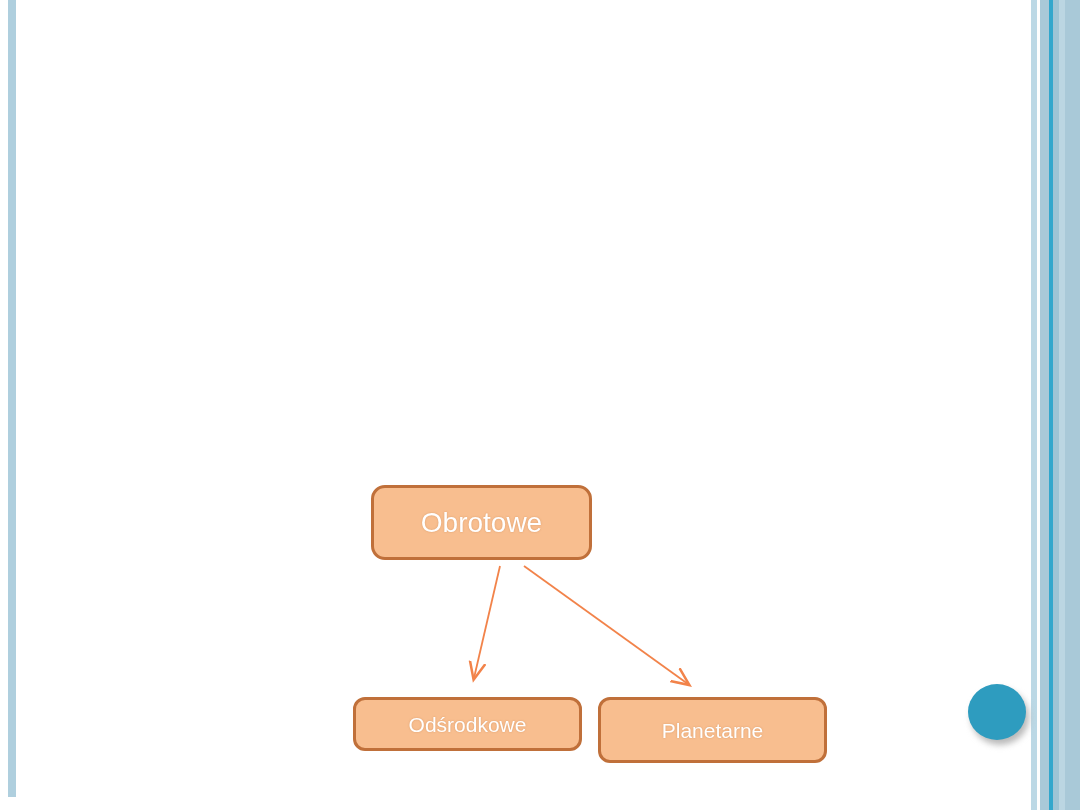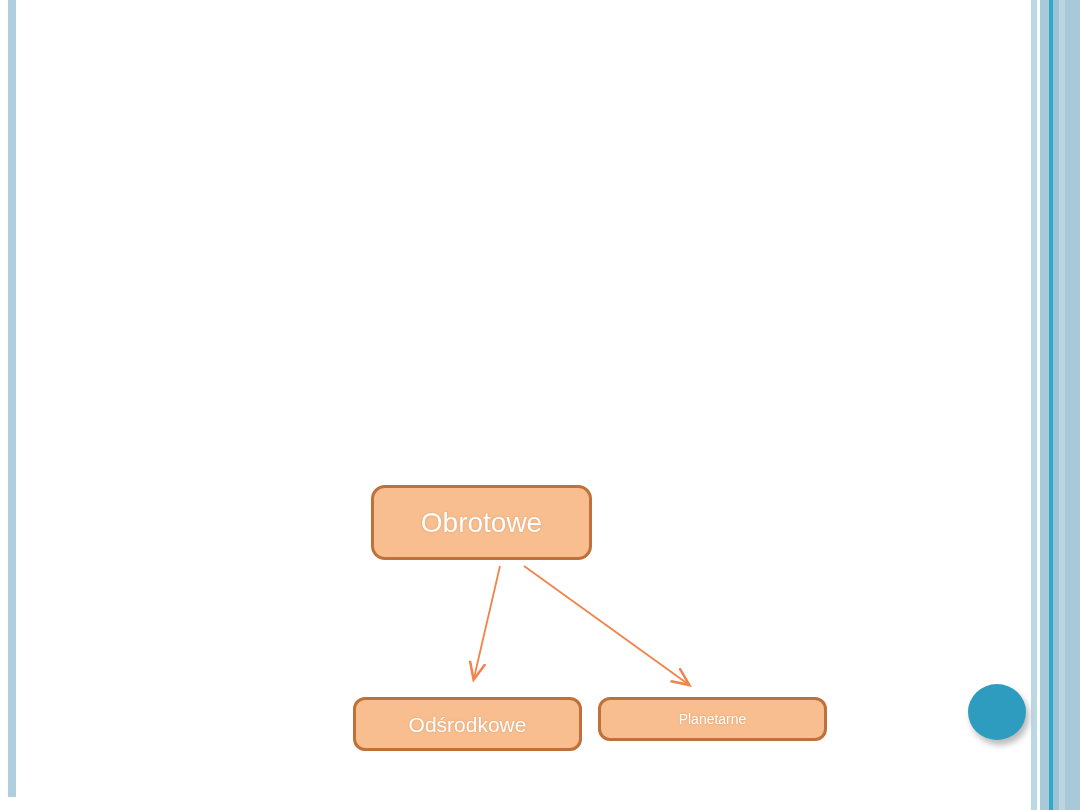--- a/index.html
+++ b/index.html
@@ -100,22 +100,22 @@
     top: 697px;
     width: 229px;
     height: 54px;
     font-size: 21px;
   }
 
   .node-child-2 {
     left: 598px;
     top: 697px;
     width: 229px;
-    height: 44px;
-    font-size: 14px;
+    height: 66px;
+    font-size: 21px;
   }
 
   .node-label {
     white-space: nowrap;
     line-height: 1;
   }
 </style>
 </head>
 <body>
 

